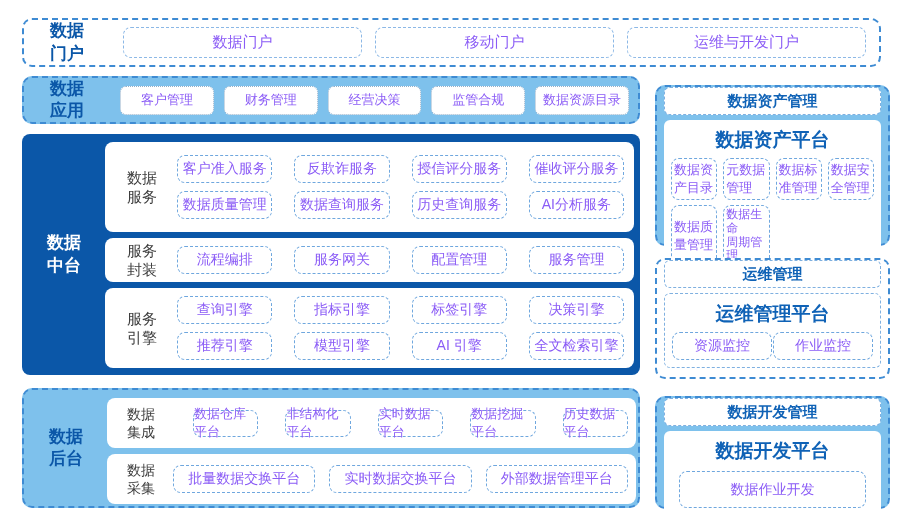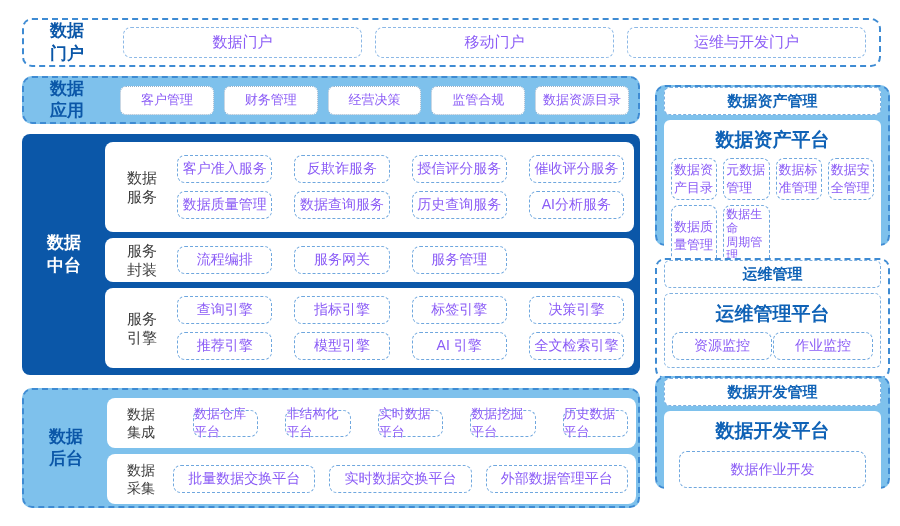--- a/index.html
+++ b/index.html
@@ -120,21 +120,21 @@
 
   
   .right-block {
     left:655px; width:235px;
     border:2px dashed var(--border-blue,#3e8bd3);
     border-radius:10px;
     padding:0 7px;
   }
   #asset-block { top:85px;  height:161px; background:var(--light-blue,#7ec1ec); }
   #ops-block   { top:258px; height:121px; background:#ffffff; }
-  #dev-block   { top:376px; height:113px; background:var(--light-blue,#7ec1ec); }
+  #dev-block   { top:396px; height:113px; background:var(--light-blue,#7ec1ec); }
 
   .block-title-bar {
     height:28px; background:#fff;
     border:1px dashed #7fb0e0; border-radius:6px;
     display:flex; align-items:center; justify-content:center;
     color:var(--title-blue,#0f62b6); font-weight:bold; font-size:15px;
   }
   .platform-panel {
     margin-top:5px; background:#fff; border-radius:6px;
     padding:4px 7px 7px;
@@ -192,20 +192,21 @@
       <div class="pill">AI分析服务</div>
     </div>
   </div>
 
   <div class="mid-panel" id="wrap-panel">
     <div class="panel-label">服务
 封装</div>
     <div class="grid">
       <div class="pill">流程编排</div>
       <div class="pill">服务网关</div>
+      <div class="pill">配置管理</div>
       <div class="pill">服务管理</div>
     </div>
   </div>
 
   <div class="mid-panel" id="eng-panel">
     <div class="panel-label">服务
 引擎</div>
     <div class="grid">
       <div class="pill">查询引擎</div>
       <div class="pill">指标引擎</div>

